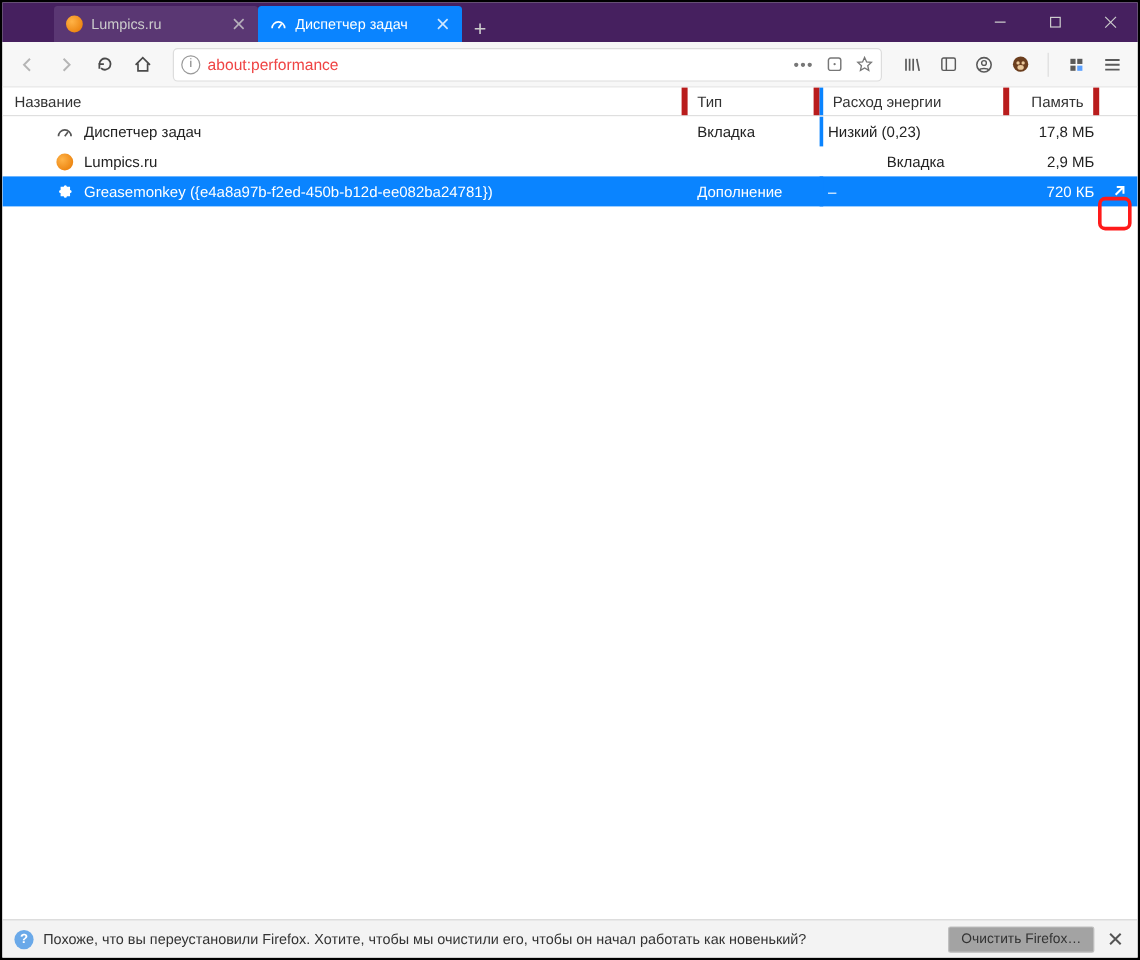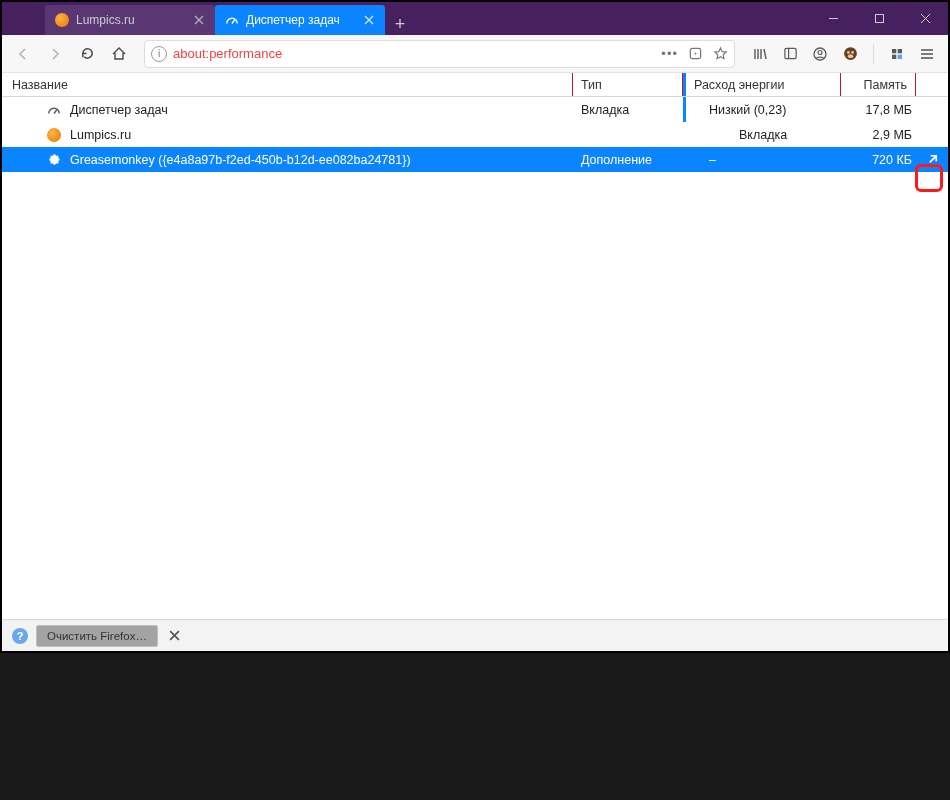--- a/index.html
+++ b/index.html
@@ -1,17 +1,17 @@
 <!DOCTYPE html>
 <html><head>
 <meta charset="utf-8">
 <style>
 * { margin: 0; padding: 0; box-sizing: border-box; font-family: "Segoe UI", Arial, sans-serif; }
 body { background: #1a1a1a; display: flex; justify-content: center; align-items: flex-start; }
-.window { width: 950px; height: 653px; background: #fff; border: 2px solid #000; display: flex; flex-direction: column; position: relative; }
+.window { width: 950px; height: 800px; background: #fff; border: 2px solid #000; display: flex; flex-direction: column; position: relative; }
 .titlebar { height: 33px; background: #46205f; display: flex; align-items: stretch; }
 .tab-strip { display: flex; height: 100%; align-items: flex-end; padding-left: 43px; flex: 1; }
 .tab { height: 30px; display: flex; align-items: center; padding: 0 8px 0 10px; gap: 7px; font-size: 12px; color: #ccc; border-top-left-radius: 3px; border-top-right-radius: 3px; min-width: 170px; max-width: 180px; cursor: pointer; }
 .tab.inactive { background: #5a3773; }
 .tab.active { background: #0a84ff; color: #fff; }
 .tab-ico { width: 14px; height: 14px; display: flex; align-items: center; justify-content: center; }
 .tab-title { flex: 1; white-space: nowrap; overflow: hidden; text-overflow: ellipsis; }
 .tab-close { width: 16px; height: 16px; display: flex; align-items: center; justify-content: center; color: inherit; opacity: .8; }
 .newtab { width: 30px; display: flex; align-items: center; justify-content: center; color: #ccc; font-size: 18px; cursor: pointer; }
 .win-controls { display: flex; }
@@ -22,31 +22,31 @@
 .nav-btn.disabled { color: #b5b5b5; }
 .urlbar { flex: 1; height: 28px; margin: 0 8px; background: #fff; border: 1px solid #ddd; border-radius: 4px; display: flex; align-items: center; padding: 0 6px; gap: 6px; font-size: 13px; color: #555; }
 .urlbar .info-ico { width: 16px; height: 16px; display: flex; align-items: center; justify-content: center; color: #777; border: 1px solid #999; border-radius: 50%; font-size: 10px; }
 .urlbar input { flex: 1; border: none; outline: none; font-size: 13px; color: #ef4444; background: transparent; }
 .urlbar .right-icons { display: flex; align-items: center; gap: 10px; color: #777; }
 .toolbar-right { display: flex; align-items: center; gap: 8px; padding: 0 4px; color: #5a5a5a; }
 .toolbar-right .ico-slot { width: 22px; height: 22px; display: flex; align-items: center; justify-content: center; }
 .vsep { width: 1px; height: 20px; background: #ddd; margin: 0 4px; }
 .table-area { flex: 1; overflow: auto; background: #fff; }
 .table-header { display: flex; height: 24px; background: #fff; border-bottom: 1px solid #d8d8d8; font-size: 12.5px; color: #333; }
-.th { display: flex; align-items: center; padding: 0 8px; border-right: 1px solid #b91c1c; }
+.th { display: flex; align-items: center; padding: 0 8px; border-right: 5px solid #b91c1c; }
 .th:first-child { padding-left: 10px; }
 .th-name { flex: 1; }
 .th-type { width: 110px; }
 .th-energy { width: 158px; border-left: 3px solid #0a84ff; }
 .th-mem { width: 75px; justify-content: flex-end; }
 .th-act { width: 32px; border-right: none; }
 .row { display: flex; height: 25px; align-items: center; font-size: 12.5px; color: #222; }
 .row .c1 { flex: 1; display: flex; align-items: center; gap: 8px; padding-left: 44px; }
 .row .c2 { width: 110px; padding-left: 8px; }
-.row .c3 { width: 158px; padding-left: 23px; border-left: 3px solid #0a84ff; height: 100%; display: flex; align-items: center; }
+.row .c3 { width: 158px; padding-left: 4px; border-left: 3px solid #0a84ff; height: 100%; display: flex; align-items: center; }
 .row .c4 { width: 75px; text-align: right; padding-right: 4px; }
 .row .c5 { width: 32px; display: flex; align-items: center; justify-content: center; }
 .row.selected { background: #0a84ff; color: #fff; }
 .row.selected .c3 { border-left-color: #0a84ff; }
 .row-ico { width: 16px; height: 16px; display: flex; align-items: center; justify-content: center; }
 .orange-dot { width: 14px; height: 14px; border-radius: 50%; background: radial-gradient(circle at 35% 35%, #ffb347, #e67600); }
 .puzzle { color: #fff; }
 .highlight-box { position: absolute; border: 3px solid #ff1a1a; border-radius: 6px; pointer-events: none; }
 .info-bar { height: 32px; background: #f3f3f3; border-top: 1px solid #d8d8d8; display: flex; align-items: center; padding: 0 10px; gap: 8px; font-size: 12px; color: #333; }
 .info-ico2 { width: 16px; height: 16px; border-radius: 50%; background: #6aa9e9; color: #fff; display: flex; align-items: center; justify-content: center; font-size: 11px; font-weight: bold; }
@@ -248,20 +248,21 @@
             <path d="M5 3h6v6 M11 3 L4 10" fill="none" stroke="#fff" stroke-width="1.8"></path>
           </svg>
       </div>
     </div>
   </div>
 
   <div class="highlight-box" style="top:162px; right:5px; width:28px; height:28px;"></div>
 
   <div class="info-bar">
     <span class="info-ico2">?</span>
+    <span class="info-text">Похоже, что вы переустановили Firefox. Хотите, чтобы мы очистили его, чтобы он начал работать как новенький?</span>
     <button class="info-btn">Очистить Firefox…</button>
     <span class="info-close">
       <svg viewBox="0 0 10 10" width="11" height="11">
           <path d="M1 1 L9 9 M9 1 L1 9" stroke="currentColor" stroke-width="1.5"></path>
         </svg>
     </span>
   </div>
 
 </div>
 

